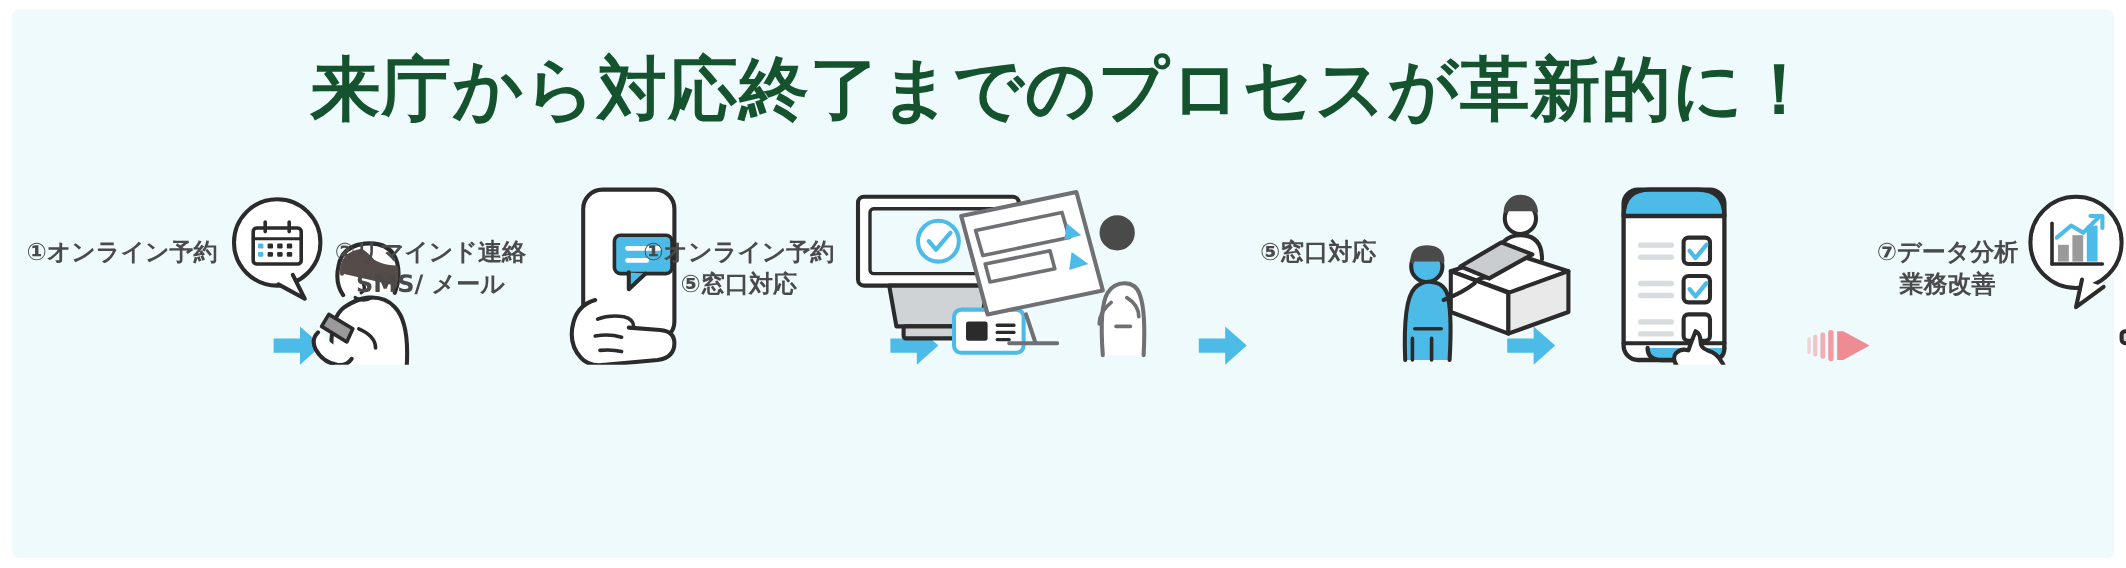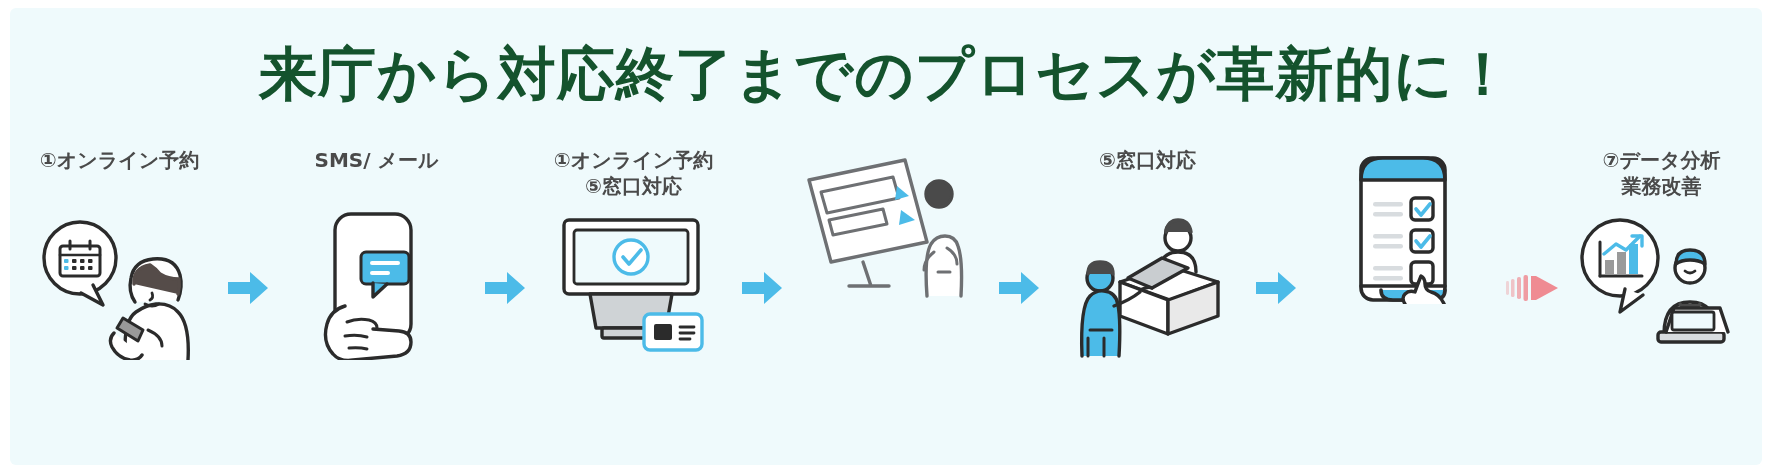--- a/index.html
+++ b/index.html
@@ -40,21 +40,21 @@
     display:flex;
     align-items:flex-start;
     justify-content:space-between;
   }
 
   .step{
     position:relative;
     width:195px;
     flex:0 0 auto;
     display:flex;
-    flex-direction:column;
+    flex-direction:row;
     align-items:center;
   }
   .step-label{
     color:#4a4a4a;
     font-size:20px;
     font-weight:bold;
     line-height:1.28;
     text-align:center;
     white-space:nowrap;
     font-family:"DejaVu Sans","Liberation Sans",sans-serif;
@@ -131,20 +131,21 @@
       </div>
 
       <div class="arrow">
         <svg width="44" height="40" viewBox="0 0 44 40">
           <path d="M2 14 H24 V4 L42 20 L24 36 V26 H2 Z" fill="#4cbbe8"></path>
         </svg>
       </div>
 
       <div class="step">
         <div class="step-label">
+          <span>②リマインド連絡</span>
           <span class="l2">SMS/ メール</span>
         </div>
         <div class="art">
           <svg width="180" height="150" viewBox="0 0 180 150">
             <g fill="none" stroke="#2b2b2b" stroke-width="3.4" stroke-linecap="round" stroke-linejoin="round">
               <rect x="48" y="4" width="76" height="126" rx="16" fill="#ffffff"></rect>
               <rect x="74" y="42" width="48" height="32" rx="5" fill="#4cbbe8" stroke="#2b2b2b" stroke-width="3"></rect>
               <path d="M86 74 L86 86 L99 74 Z" fill="#4cbbe8" stroke="none"></path>
               <path d="M86 73 L86 87 L100 74" fill="#4cbbe8"></path>
             </g>

